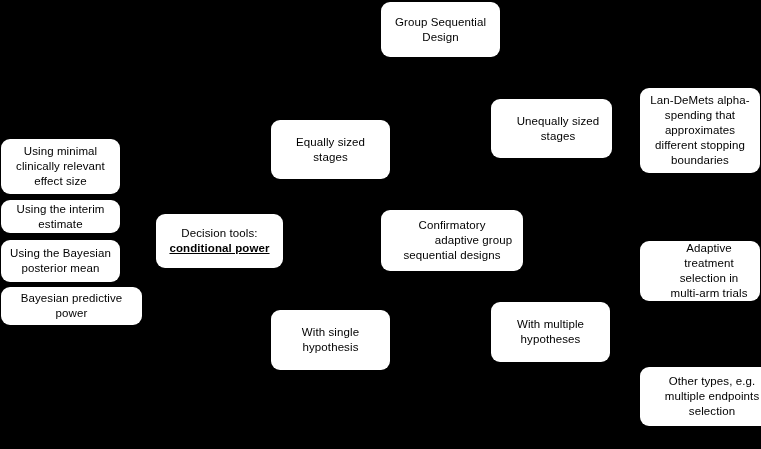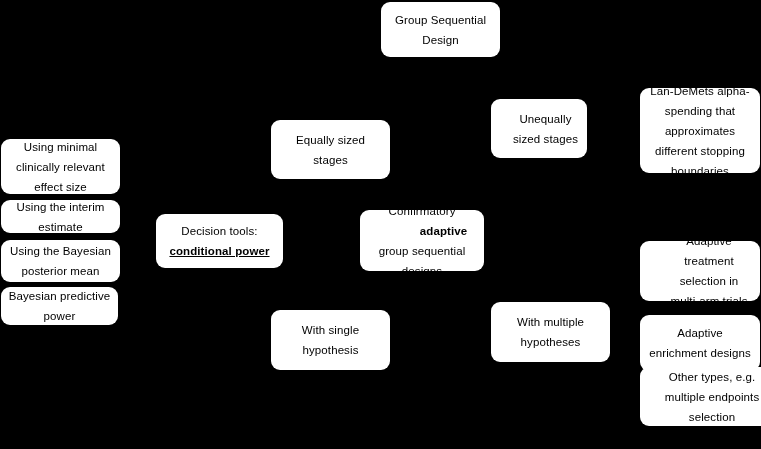--- a/index.html
+++ b/index.html
@@ -22,51 +22,51 @@
     position: absolute;
     box-sizing: border-box;
     background: #ffffff;
     color: #000000;
     border-radius: 9px;
     display: flex;
     align-items: center;
     justify-content: center;
     text-align: center;
     font-size: 11.5px;
-    line-height: 20px;
+    line-height: 15px;
     padding: 4px 7px;
     letter-spacing: 0.1px;
   }
   .node .txt {
     display: block;
     width: 100%;
   }
   .node b {
-    font-weight: bold;
+    font-weight: normal;
     margin-left: 43px;
   }
   .node u.emph {
     font-weight: bold;
     text-decoration: underline;
   }
 
   
   #n-root          { left: 381px; top: 2px;   width: 119px; height: 55px; }
 
   #n-equal         { left: 271px; top: 99px;  width: 119px; height: 59px; margin-top: 21px; }
-  #n-unequal       { left: 491px; top: 99px;  width: 96px; height: 59px; padding-left: 20px; }
+  #n-unequal       { left: 491px; top: 99px;  width: 121px; height: 59px; padding-left: 20px; }
   #n-landemets     { left: 640px; top: 88px;  width: 120px; height: 85px; }
 
   #n-minimal       { left: 1px;   top: 139px; width: 119px; height: 55px; }
   #n-interim       { left: 1px;   top: 200px; width: 119px; height: 33px; }
   #n-bayes-post    { left: 1px;   top: 240px; width: 119px; height: 42px; }
-  #n-bayes-pred    { left: 1px;   top: 287px; width: 117px; height: 38px; }
+  #n-bayes-pred    { left: 1px;   top: 287px; width: 141px; height: 38px; }
 
   #n-decision      { left: 156px; top: 214px; width: 127px; height: 54px; }
-  #n-confirmatory  { left: 360px; top: 210px; width: 124px; height: 61px; }
+  #n-confirmatory  { left: 381px; top: 210px; width: 142px; height: 61px; }
 
   #n-adaptive-trt  { left: 640px; top: 241px; width: 120px; height: 60px; padding-left: 25px; }
   #n-enrichment    { left: 640px; top: 315px; width: 120px; height: 56px; }
   #n-other-types   { left: 640px; top: 367px; width: 144px; height: 59px; }
 
   #n-single        { left: 271px; top: 310px; width: 119px; height: 60px; }
   #n-multiple      { left: 491px; top: 302px; width: 119px; height: 60px; }
 </style>
 </head>
 <body>
@@ -110,23 +110,20 @@
   </div>
 
   <div class="node" id="n-confirmatory">
     <span class="txt"><span>Confirmatory</span><br><b>adaptive</b> <span>group sequential designs</span></span>
   </div>
 
   <div class="node" id="n-adaptive-trt">
     <span class="txt">Adaptive treatment selection in multi-arm trials</span>
   </div>
 
-  <div class="node" id="n-enrichment">
-    <span class="txt">Adaptive enrichment designs</span>
-  </div>
 
   <div class="node" id="n-other-types">
     <span class="txt">Other types, e.g. multiple endpoints selection</span>
   </div>
 
   <div class="node" id="n-single">
     <span class="txt">With single hypothesis</span>
   </div>
 
   <div class="node" id="n-multiple">

